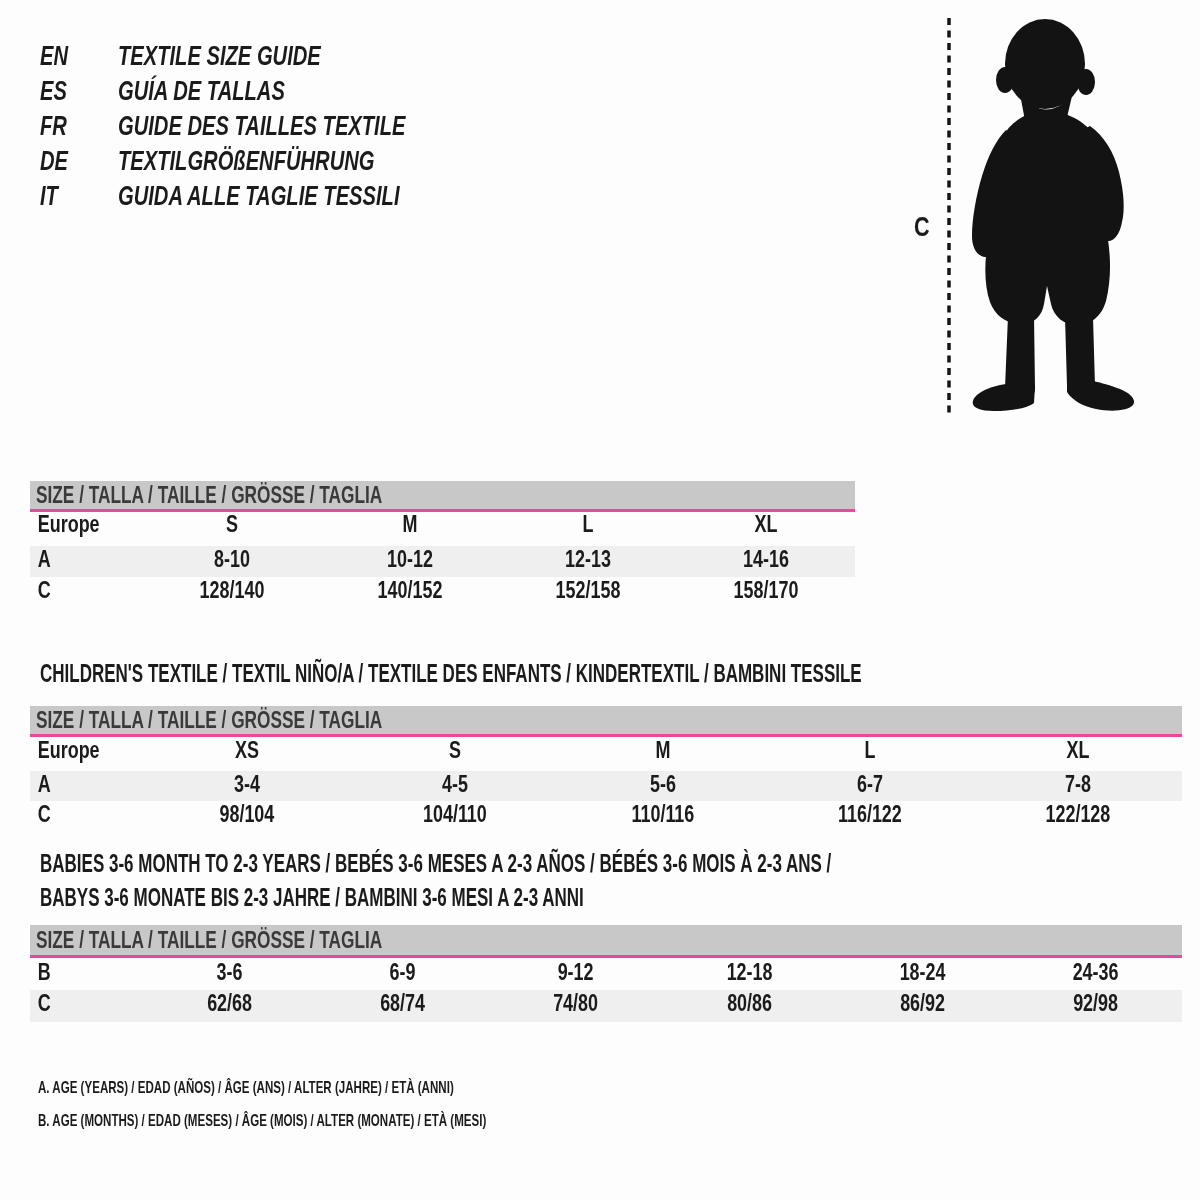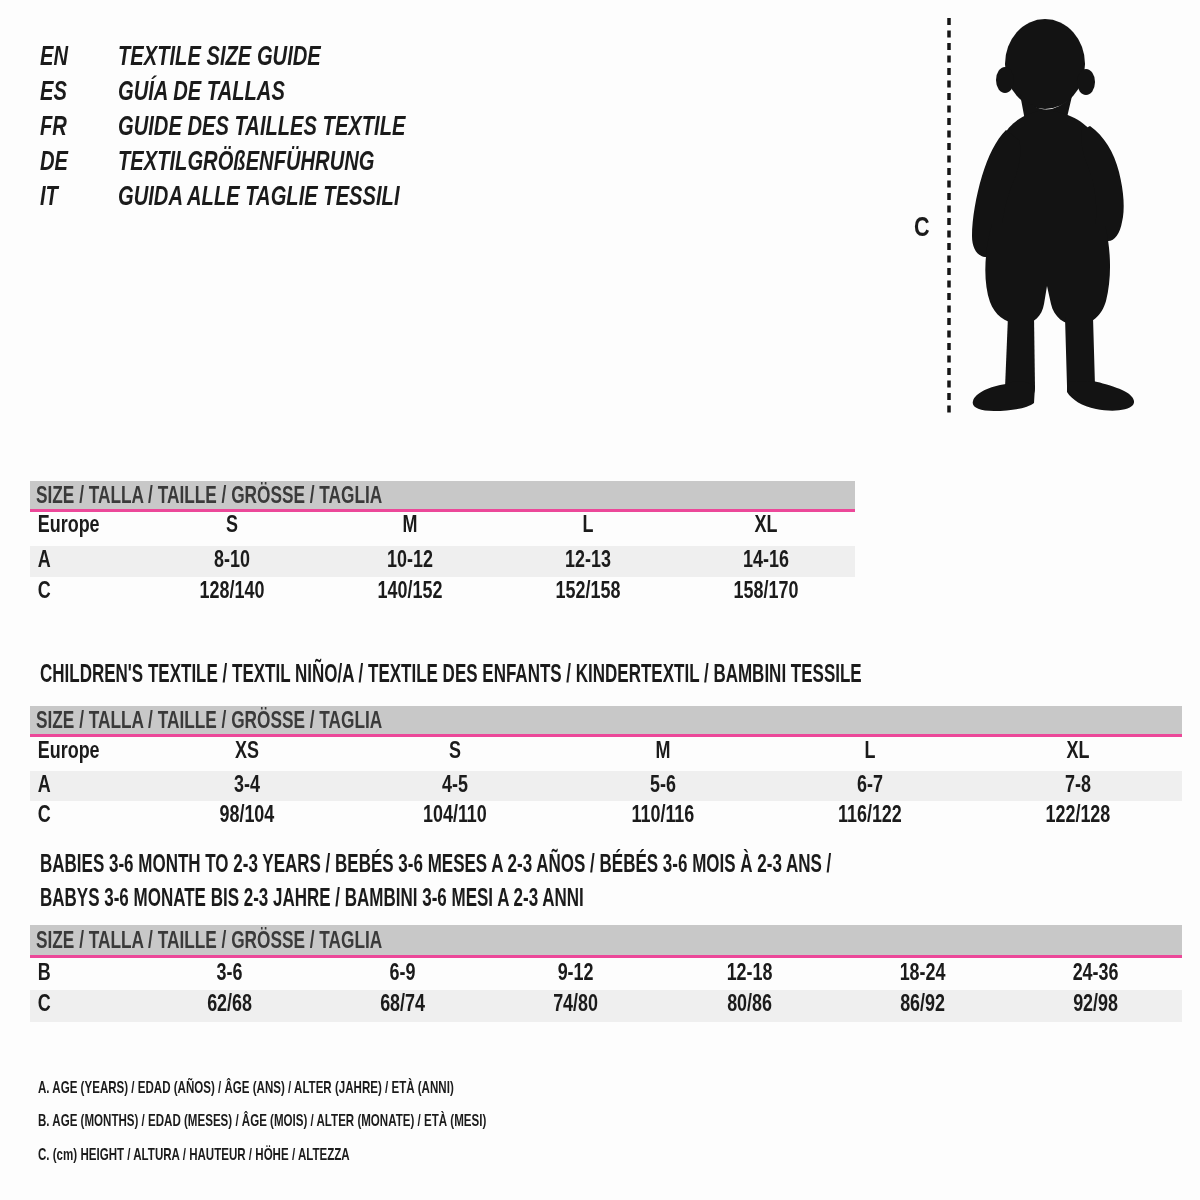--- a/index.html
+++ b/index.html
@@ -181,16 +181,13 @@
   </div>
 </div>
 
 <div class="abs" style="left:38px;top:1075px;width:1100px;height:100px;">
   <div class="legend-line" style="top:0;">
     <span class="cond-t">A. AGE (YEARS) / EDAD (AÑOS) / ÂGE (ANS) / ALTER (JAHRE) / ETÀ (ANNI)</span>
   </div>
   <div class="legend-line" style="top:33px;">
     <span class="cond-t">B. AGE (MONTHS) / EDAD (MESES) / ÂGE (MOIS) / ALTER (MONATE) / ETÀ (MESI)</span>
   </div>
-  <div class="legend-line" style="top:67px;">
-    <span class="cond-t">C. (cm) HEIGHT / ALTURA / HAUTEUR / HÖHE / ALTEZZA</span>
-  </div>
 </div>
 
 </body></html>

